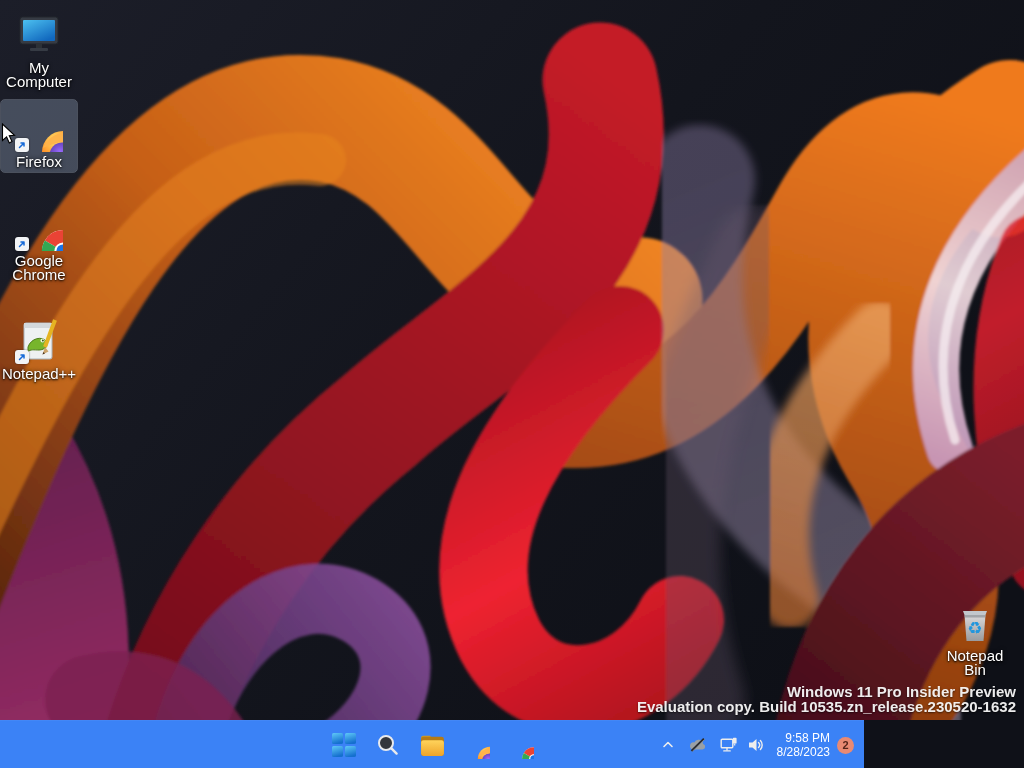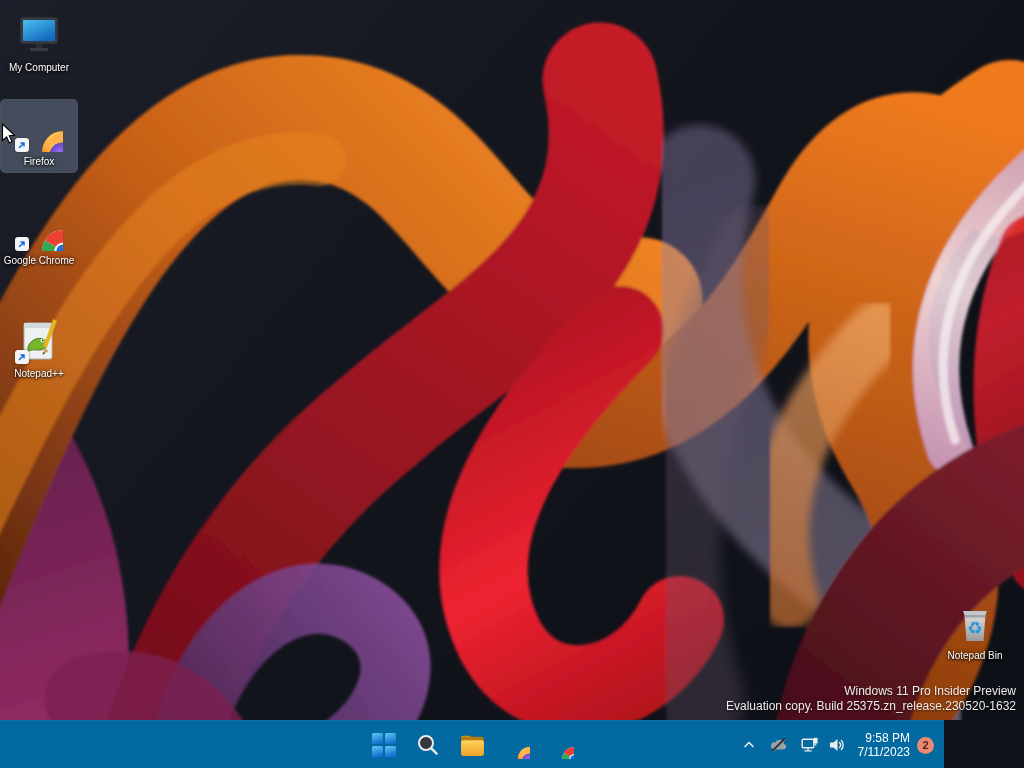--- a/index.html
+++ b/index.html
@@ -10,42 +10,42 @@
   
   .desktop { position:absolute; left:0; top:0; width:1024px; height:720px; overflow:hidden; }
   .wallpaper { position:absolute; inset:0; width:100%; height:100%; display:block; }
 
   .desktop-icon { position:absolute; width:76px; display:flex; flex-direction:column;
                   align-items:center; padding:4px 2px 3px 2px; border-radius:4px; }
   .desktop-icon.selected { background:rgba(168,188,216,0.30);
                            outline:1px solid rgba(205,218,236,0.28); }
   .icon-art { position:relative; width:48px; height:48px; flex:0 0 48px; }
   .icon-art svg { width:48px; height:48px; display:block; }
-  .icon-label { margin-top:3px; color:#fff; font-size:10px; line-height:14px;
+  .icon-label { margin-top:3px; color:#fff; font-size:15px; line-height:14px;
                 text-align:center; text-shadow:0 1px 2px rgba(0,0,0,.95), 0 0 4px rgba(0,0,0,.8); }
   .shortcut-badge { position:absolute; left:0; bottom:0; width:14px; height:14px;
                     background:#f2f4f6; border-radius:3px; display:flex; align-items:center;
                     justify-content:center; box-shadow:0 0 2px rgba(0,0,0,.55); }
   .shortcut-badge svg { width:10px; height:10px; }
 
   #di-my-computer { left:1px;  top:6px;  }
   #di-firefox     { left:1px;  top:100px; }
   #di-chrome      { left:1px;  top:199px; }
   #di-notepadpp   { left:1px;  top:312px; }
   #di-recycle-bin { left:937px; top:594px; }
 
   .watermark { position:absolute; right:8px; bottom:6px; text-align:right;
-               color:rgba(255,255,255,0.92); font-size:12px; line-height:15px;
-               text-shadow:0 1px 2px rgba(0,0,0,.6); }
+               color:rgba(255,255,255,0.92); font-size:15px; line-height:15px;
+               text-shadow:0 1px 2px rgba(0,0,0,.6);font-weight:bold; }
 
   .cursor { position:absolute; left:1px; top:123px; width:15px; height:21px; }
 
   
-  .taskbar { position:absolute; left:0; bottom:0; width:944px; height:48px;
-             background:#0369a1; border-top:1px solid rgba(255,255,255,0.045); }
+  .taskbar { position:absolute; left:0; bottom:0; width:864px; height:48px;
+             background:#3b82f6; border-top:1px solid rgba(255,255,255,0.045); }
   .tb-center { position:absolute; left:50%; top:0; transform:translateX(-50%);
                height:48px; display:flex; align-items:center; gap:4px; }
   .tb-btn { width:40px; height:40px; border-radius:6px; display:flex;
             align-items:center; justify-content:center; }
   .tb-btn svg { display:block; }
 
   .tb-right { position:absolute; right:0; top:0; height:48px; display:flex;
               align-items:center; padding-right:10px; }
   .tray-btn { height:36px; display:flex; align-items:center; justify-content:center;
               border-radius:4px; }
@@ -265,21 +265,21 @@
           <path d="M13.5 17 L34.5 17 L32.5 43 L15.5 43 Z" fill="url(#binGrad)" opacity="0.94"></path>
           <path d="M13.5 17 h21 l-0.4 2.6 h-20.2 z" fill="#7d848b" opacity="0.6"></path>
           <text x="24" y="36" font-size="17" fill="#2196dd" text-anchor="middle" font-family="DejaVu Sans, sans-serif">♻</text>
         </svg>
       </div>
       <div class="icon-label">Notepad Bin</div>
     </div>
 
     <div class="watermark">
       <div>Windows 11 Pro Insider Preview</div>
-      <div>Evaluation copy. Build 25375.zn_release.230520-1632</div>
+      <div>Evaluation copy. Build 10535.zn_release.230520-1632</div>
     </div>
 
     <svg class="cursor" viewBox="0 0 15 21">
       <path d="M1.5 1 L1.5 17.5 L5.6 13.9 L8.3 19.9 L11 18.6 L8.3 12.8 L13.5 12.4 Z" fill="#fff" stroke="#000" stroke-width="1.1"></path>
     </svg>
   </div>
 
   <div class="taskbar">
 
     <div class="tb-center">
@@ -338,18 +338,18 @@
           <line x1="14.7" y1="6.6" x2="14.7" y2="8.6" stroke="#ededed" stroke-width="1.2"></line>
         </svg>
         <svg width="18" height="16" viewBox="0 0 18 16">
           <polygon points="2,5.5 5.5,5.5 9.5,2 9.5,14 5.5,10.5 2,10.5" fill="#ededed"></polygon>
           <path d="M11.5 5.5 a3.6 3.6 0 0 1 0 5" fill="none" stroke="#ededed" stroke-width="1.4" stroke-linecap="round"></path>
           <path d="M13.4 3.5 a6.6 6.6 0 0 1 0 9" fill="none" stroke="#ededed" stroke-width="1.4" stroke-linecap="round"></path>
         </svg>
       </div>
       <div class="clock">
         <div>9:58 PM</div>
-        <div>7/11/2023</div>
+        <div>8/28/2023</div>
       </div>
       <div class="badge">2</div>
     </div>
   </div>
 </div>
 
 </body></html>

